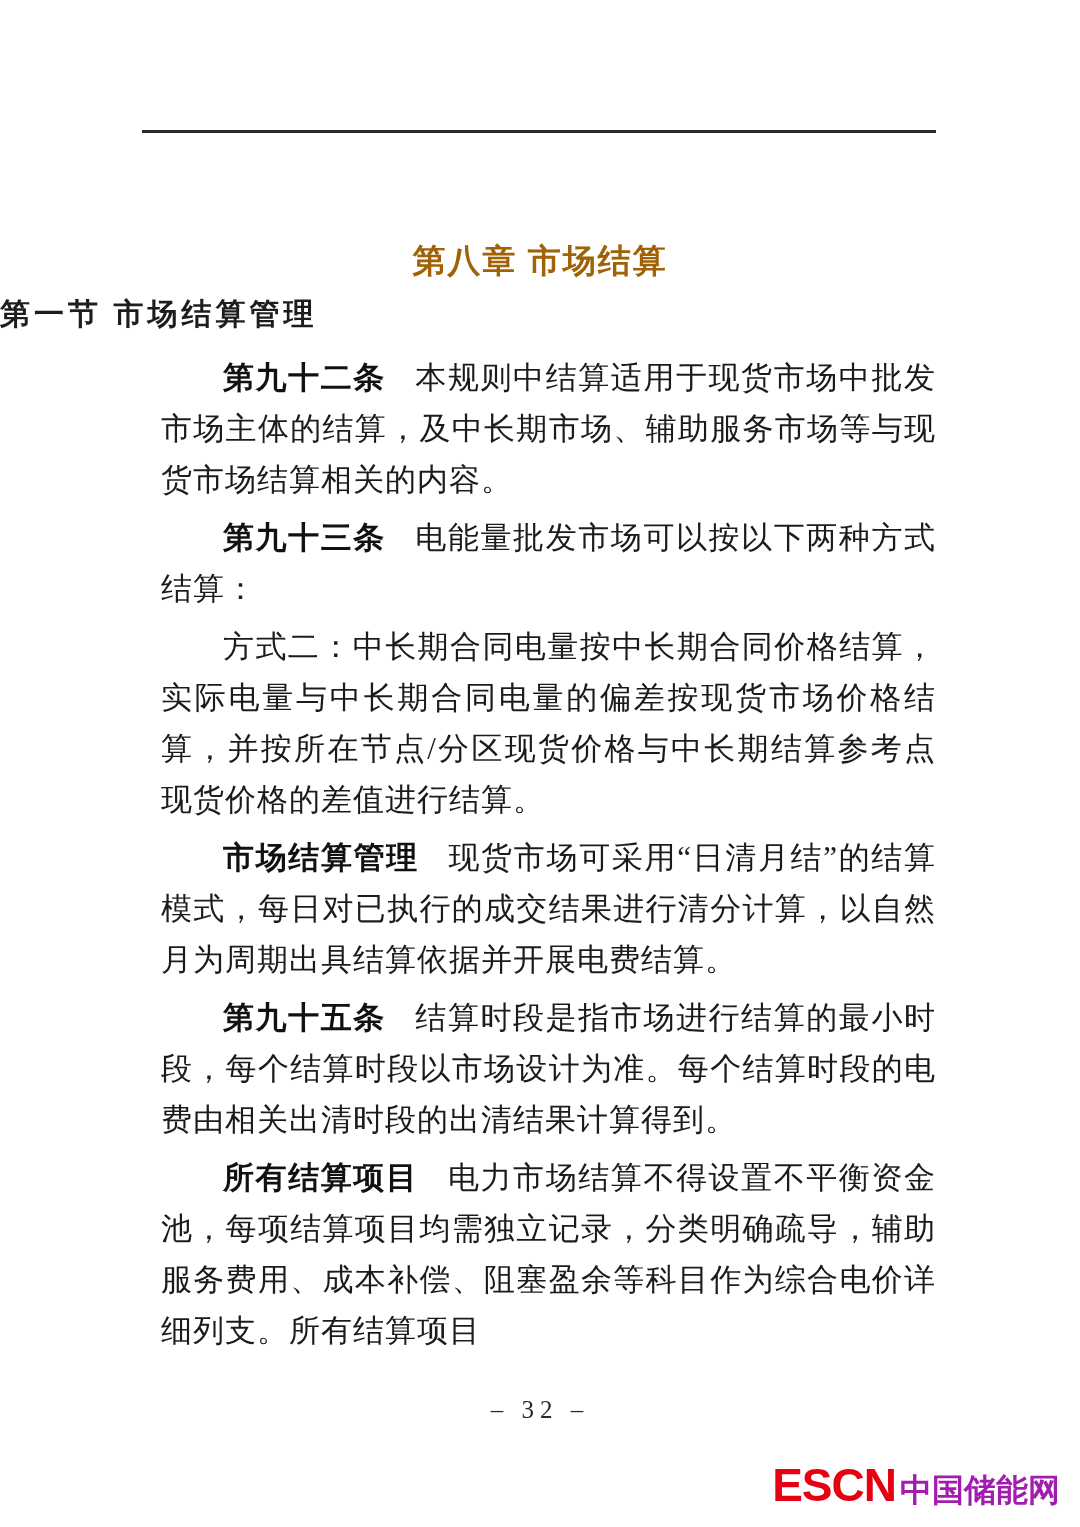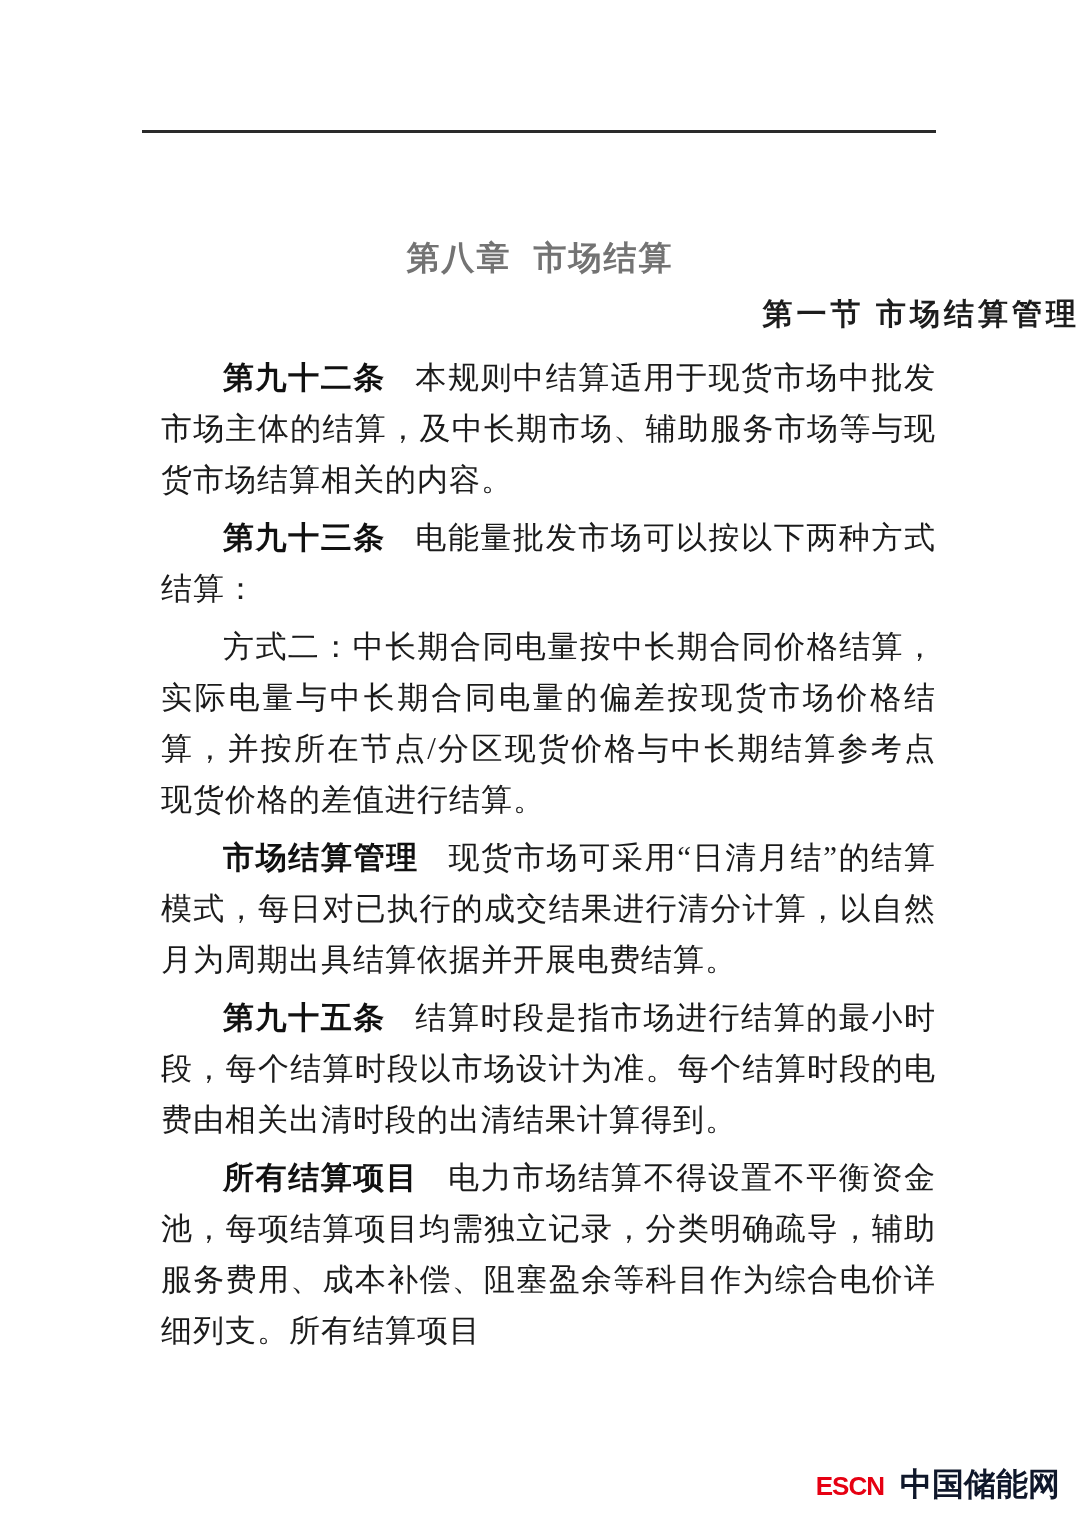--- a/index.html
+++ b/index.html
@@ -23,33 +23,33 @@
     width: 794px;
     height: 0;
     border-top: 3px solid #2a2a2a;
   }
   .chapter-title {
     position: absolute;
     left: 0;
     top: 242px;
     width: 100%;
     text-align: center;
-    font-family: Liberation Mono, monospace;
+    font-family: Liberation Serif, serif;
     font-weight: 700;
     font-size: 33px;
     line-height: 38px;
     letter-spacing: 2px;
-    color: #737373;
+    color: #a16207;
   }
   .section-title {
     position: absolute;
     left: 0;
     top: 296px;
     width: 100%;
-    text-align: right;
+    text-align: left;
     font-family: "Liberation Serif", serif;
     font-weight: 600;
     font-size: 30px;
     line-height: 36px;
     letter-spacing: 4px;
     color: #1d1d1d;
   }
   .body-text {
     position: absolute;
     left: 145px;
@@ -84,24 +84,24 @@
     position: absolute;
     right: 20px;
     top: 1466px;
     display: flex;
     align-items: baseline;
     white-space: nowrap;
   }
   .logo-latin {
     font-family: "Liberation Sans", sans-serif;
     font-weight: 800;
-    font-size: 26px;
+    font-size: 46px;
     line-height: 38px;
     letter-spacing: -1px;
-    margin-right: 16px;
+    margin-right: 4px;
   }
   .logo-cn {
     font-family: "Liberation Sans", sans-serif;
     font-weight: 700;
     font-size: 32px;
     line-height: 36px;
   }
 </style>
 </head>
 <body>
@@ -136,19 +136,20 @@
     <p>
       <span class="term">第九十五条</span><span>结算时段是指市场进行结算的最小时段，每个结算时段以市场设计为准。每个结算时段的电费由相关出清时段的出清结果计算得到。</span>
     </p>
 
     <p>
       <span class="term">所有结算项目</span><span>电力市场结算不得设置不平衡资金池，每项结算项目均需独立记录，分类明确疏导，辅助服务费用、成本补偿、阻塞盈余等科目作为综合电价详细列支。所有结算项目</span>
     </p>
 
   </div>
 
+  <div class="page-number">– 32 –</div>
 
   <div class="escn-logo">
     <span class="logo-latin" style="color: rgb(230, 0, 18);">ESCN</span>
-    <span class="logo-cn" style="color: #0f172a;">中国储能网</span>
+    <span class="logo-cn" style="color: #a21caf;">中国储能网</span>
   </div>
 
 </div>
 
 </body></html>

